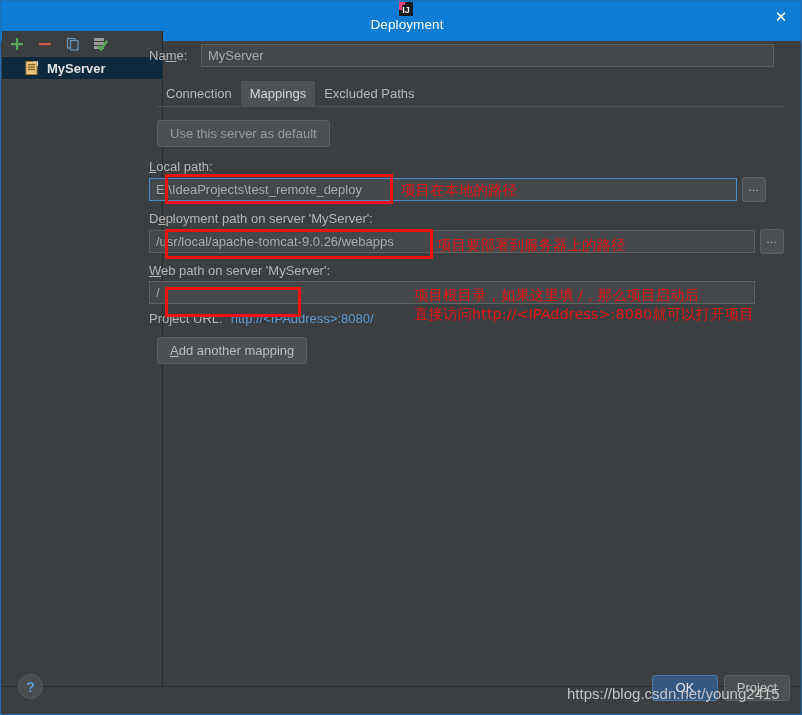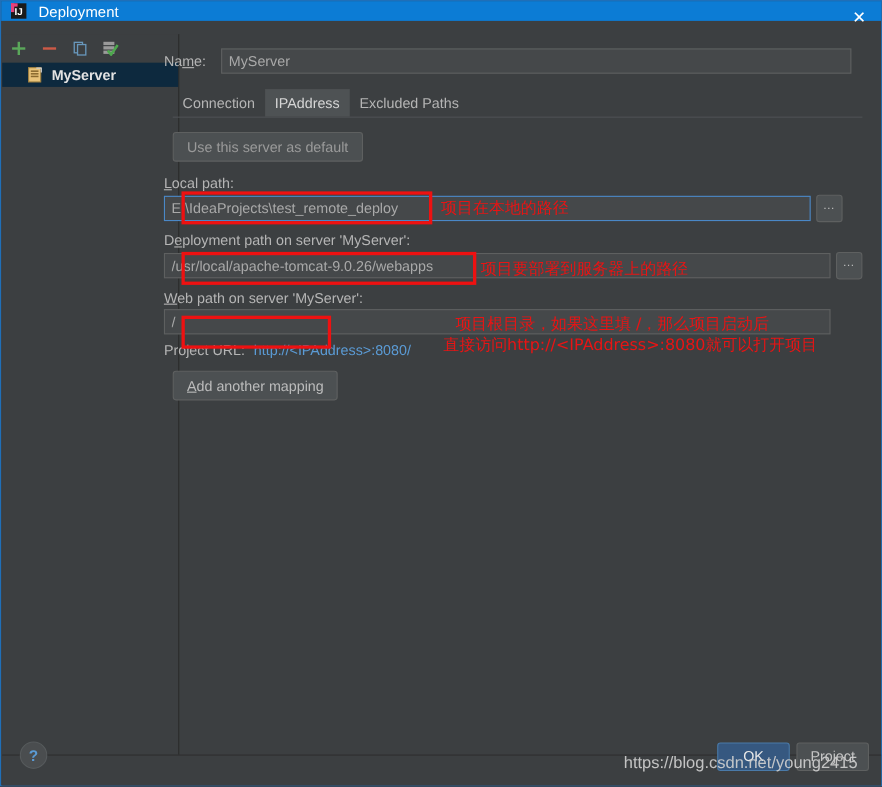--- a/index.html
+++ b/index.html
@@ -18,24 +18,25 @@
     overflow: hidden;
     background: #3c3f41;
     border: 1px solid #1f6fb8;
     box-sizing: border-box;
   }
 
   
   .titlebar {
     position: absolute;
     left: 0; top: 0;
-    width: 802px; height: 18px;
+    width: 802px; height: 40px;
     background: #0c7cd5;
     display: flex;
     align-items: center;
+    flex-direction: column;
   }
   .title-icon {
     width: 16px; height: 16px;
     margin-left: 8px;
     position: relative;
     flex: none;
   }
   .title-text {
     color: #ffffff;
     font-size: 13.5px;
@@ -355,21 +356,21 @@
 
   <div class="content">
 
     <div class="name-row">
       <span class="name-label">Na<span class="u">m</span>e:</span>
       <input class="txt name-input" type="text" value="MyServer" style="">
     </div>
 
     <div class="tabs">
       <div class="tab">Connection</div>
-      <div class="tab active">IPAddress</div>
+      <div class="tab active">Mappings</div>
       <div class="tab">Excluded Paths</div>
     </div>
     <div class="tab-underline"></div>
 
     <div class="panel">
 
       <div style="margin-left:8px;">
         <button class="btn">Use this server as default</button>
       </div>
 
@@ -415,21 +416,21 @@
     </div>
   </div>
 
   <div class="red-box" style="left:164px; top:173px; width:228px; height:30px;"></div>
   <div class="red-box" style="left:164px; top:228px; width:268px; height:30px;"></div>
   <div class="red-box" style="left:164px; top:286px; width:136px; height:30px;"></div>
 
   <div class="red-text" style="left:400px; top:180px;">项目在本地的路径</div>
   <div class="red-text" style="left:436px; top:235px;">项目要部署到服务器上的路径</div>
   <div class="red-text" style="left:413px; top:285px;">项目根目录，如果这里填 /，那么项目启动后</div>
-  <div class="red-text" style="left:402px; top:304px;">直接访问http://&lt;IPAddress&gt;:8080就可以打开项目</div>
+  <div class="red-text" style="left:413px; top:304px;">直接访问http://&lt;IPAddress&gt;:8080就可以打开项目</div>
 
   <div class="bottom-sep"></div>
   <div class="bottombar">
     <div class="help-btn">?</div>
     <div class="dlg-btn ok-btn">OK</div>
     <div class="dlg-btn cancel-btn">Project</div>
   </div>
 
   <div class="watermark">https://blog.csdn.net/young2415</div>
 </div>

